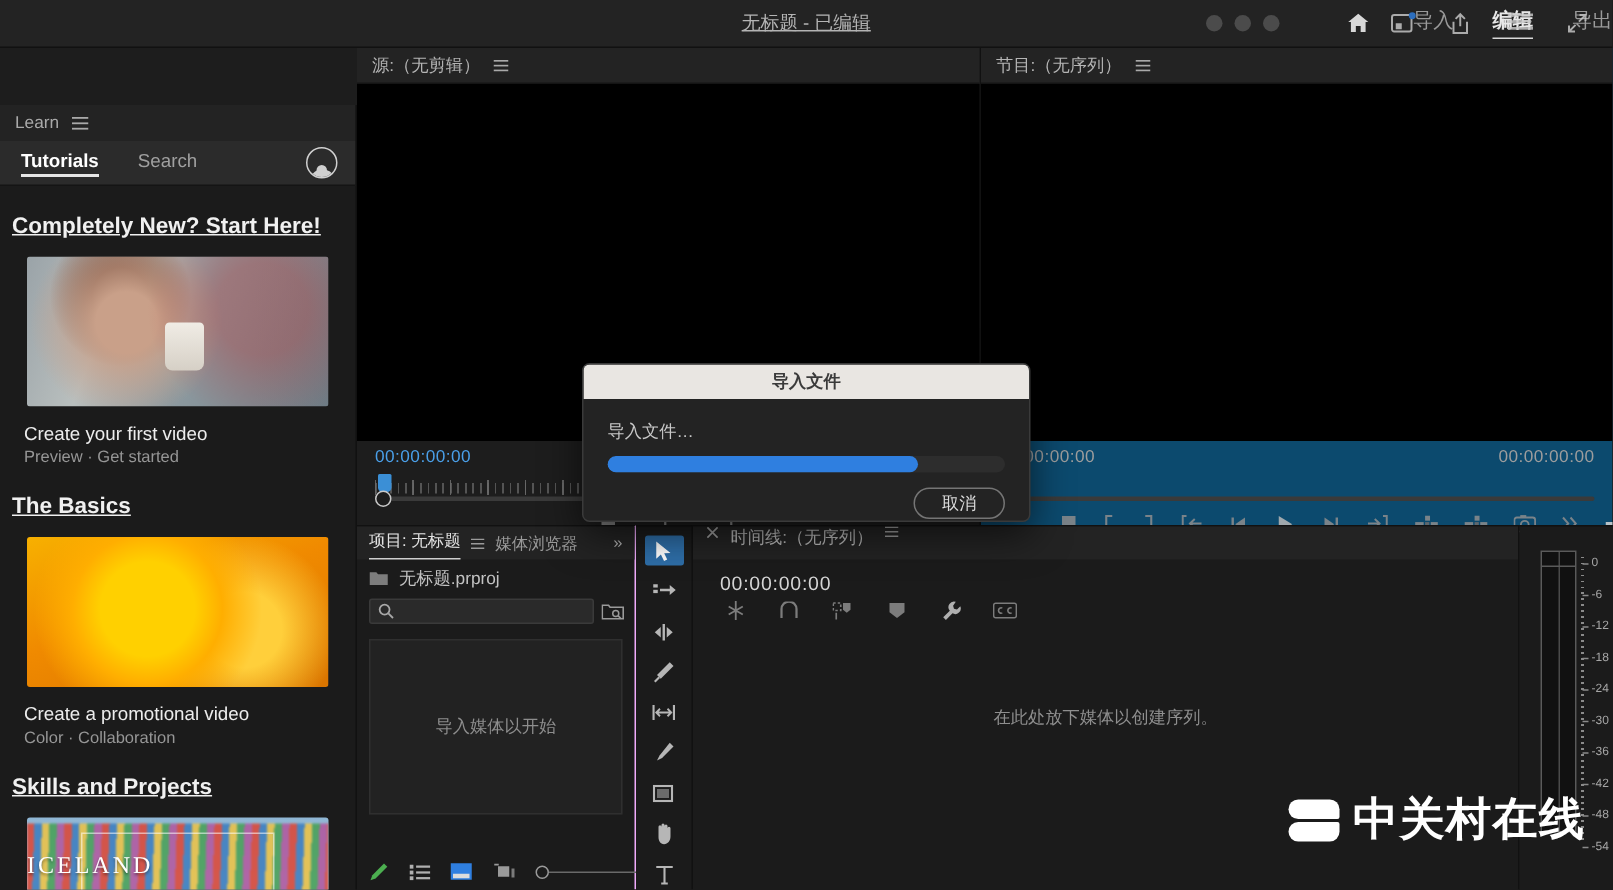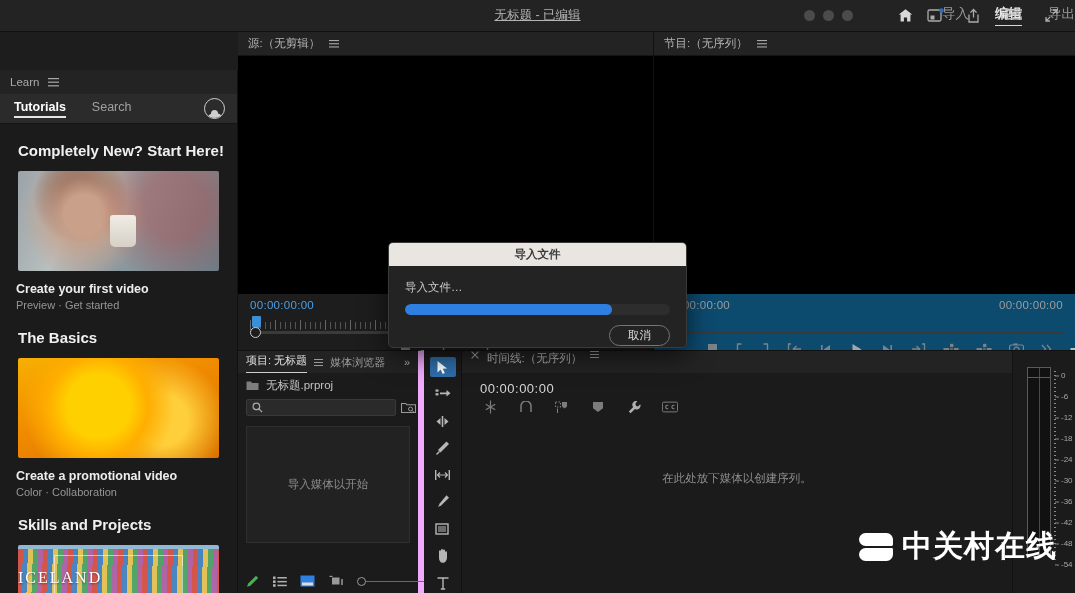--- a/index.html
+++ b/index.html
@@ -66,23 +66,23 @@
     position: absolute; right: 12px; top: 4px;
     width: 21px; height: 21px; border-radius: 50%;
     border: 1.4px solid #d0d0d0;
     display: flex; align-items: flex-end; justify-content: center;
     overflow: hidden;
   }
   .avatar .head { width: 7px; height: 7px; border-radius: 50%; background: #d0d0d0; margin-bottom: 1px; }
   .avatar .body { position: absolute; bottom: -4px; width: 14px; height: 9px; border-radius: 50% 50% 0 0; background: #d0d0d0; }
 
   .learn-body { padding: 0 0 4px 0; }
-  .sec-title { font-size: 15px; font-weight: bold; color: #f0f0f0; padding: 18px 0 12px 18px; }
+  .sec-title { font-size: 15px; font-weight: bold; color: #f0f0f0; padding: 18px 0 12px 8px; text-decoration: underline; }
   .card-img { margin: 0 18px; height: 100px; border-radius: 2px; position: relative; overflow: hidden; }
-  .card-title { font-size: 12.5px; font-weight: bold; color: #ededed; padding: 11px 0 3px 16px; }
+  .card-title { font-size: 12.5px; font-weight: normal; color: #ededed; padding: 11px 0 3px 16px; }
   .card-sub { font-size: 11px; color: #969696; padding-left: 16px; }
 
   .img-person {
     background:
       radial-gradient(circle at 33% 44%, #c9a089 0 14%, rgba(201,160,137,0) 44%),
       radial-gradient(circle at 31% 26%, #6b4334 0 12%, rgba(107,67,52,0) 30%),
       linear-gradient(110deg, #9aa3a8 0%, #b9bfbe 28%, #8d9aa0 55%, #6e7b84 100%);
   }
   .img-person:after {
     content:''; position:absolute; left: 46%; top: 44%; width: 26px; height: 32px;
@@ -181,21 +181,21 @@
   .mon-ctrls {
     height: 30px; display: flex; align-items: center; justify-content: center;
     gap: 24px; color: #9a9a9a; font-size: 12px;
   }
   .mon-ctrls.prog { gap: 17px; padding-left: 60px; }
   .ic { width: 16px; height: 14px; display: inline-flex; align-items: center; justify-content: center; opacity: .85; }
 
   
   .project-panel {
     position: absolute; left: 238px; top: 350px; width: 186px; height: 243px;
-    background: #1b1b1b; border-right: 6px solid #f0abfc; border-top: 1px solid #111;
+    background: #1b1b1b; border-right: 1px solid #f0abfc; border-top: 1px solid #111;
   }
   .proj-tabs {
     height: 22px; background: #232323; display: flex; align-items: center;
     gap: 7px; padding-left: 8px; font-size: 11px; color: #9a9a9a; position: relative;
   }
   .ptab.active { color: #e2e2e2; position: relative; padding-bottom: 3px; }
   .ptab.active:after { content:''; position:absolute; left:0; right:0; bottom:-2px; height:1.5px; background:#cfcfcf; }
   .chev-more { position: absolute; right: 8px; color: #b0b0b0; font-size: 11px; }
   .proj-name { height: 24px; display: flex; align-items: center; gap: 7px; padding-left: 8px; font-size: 11.5px; color: #c3c3c3; }
   .proj-search {

